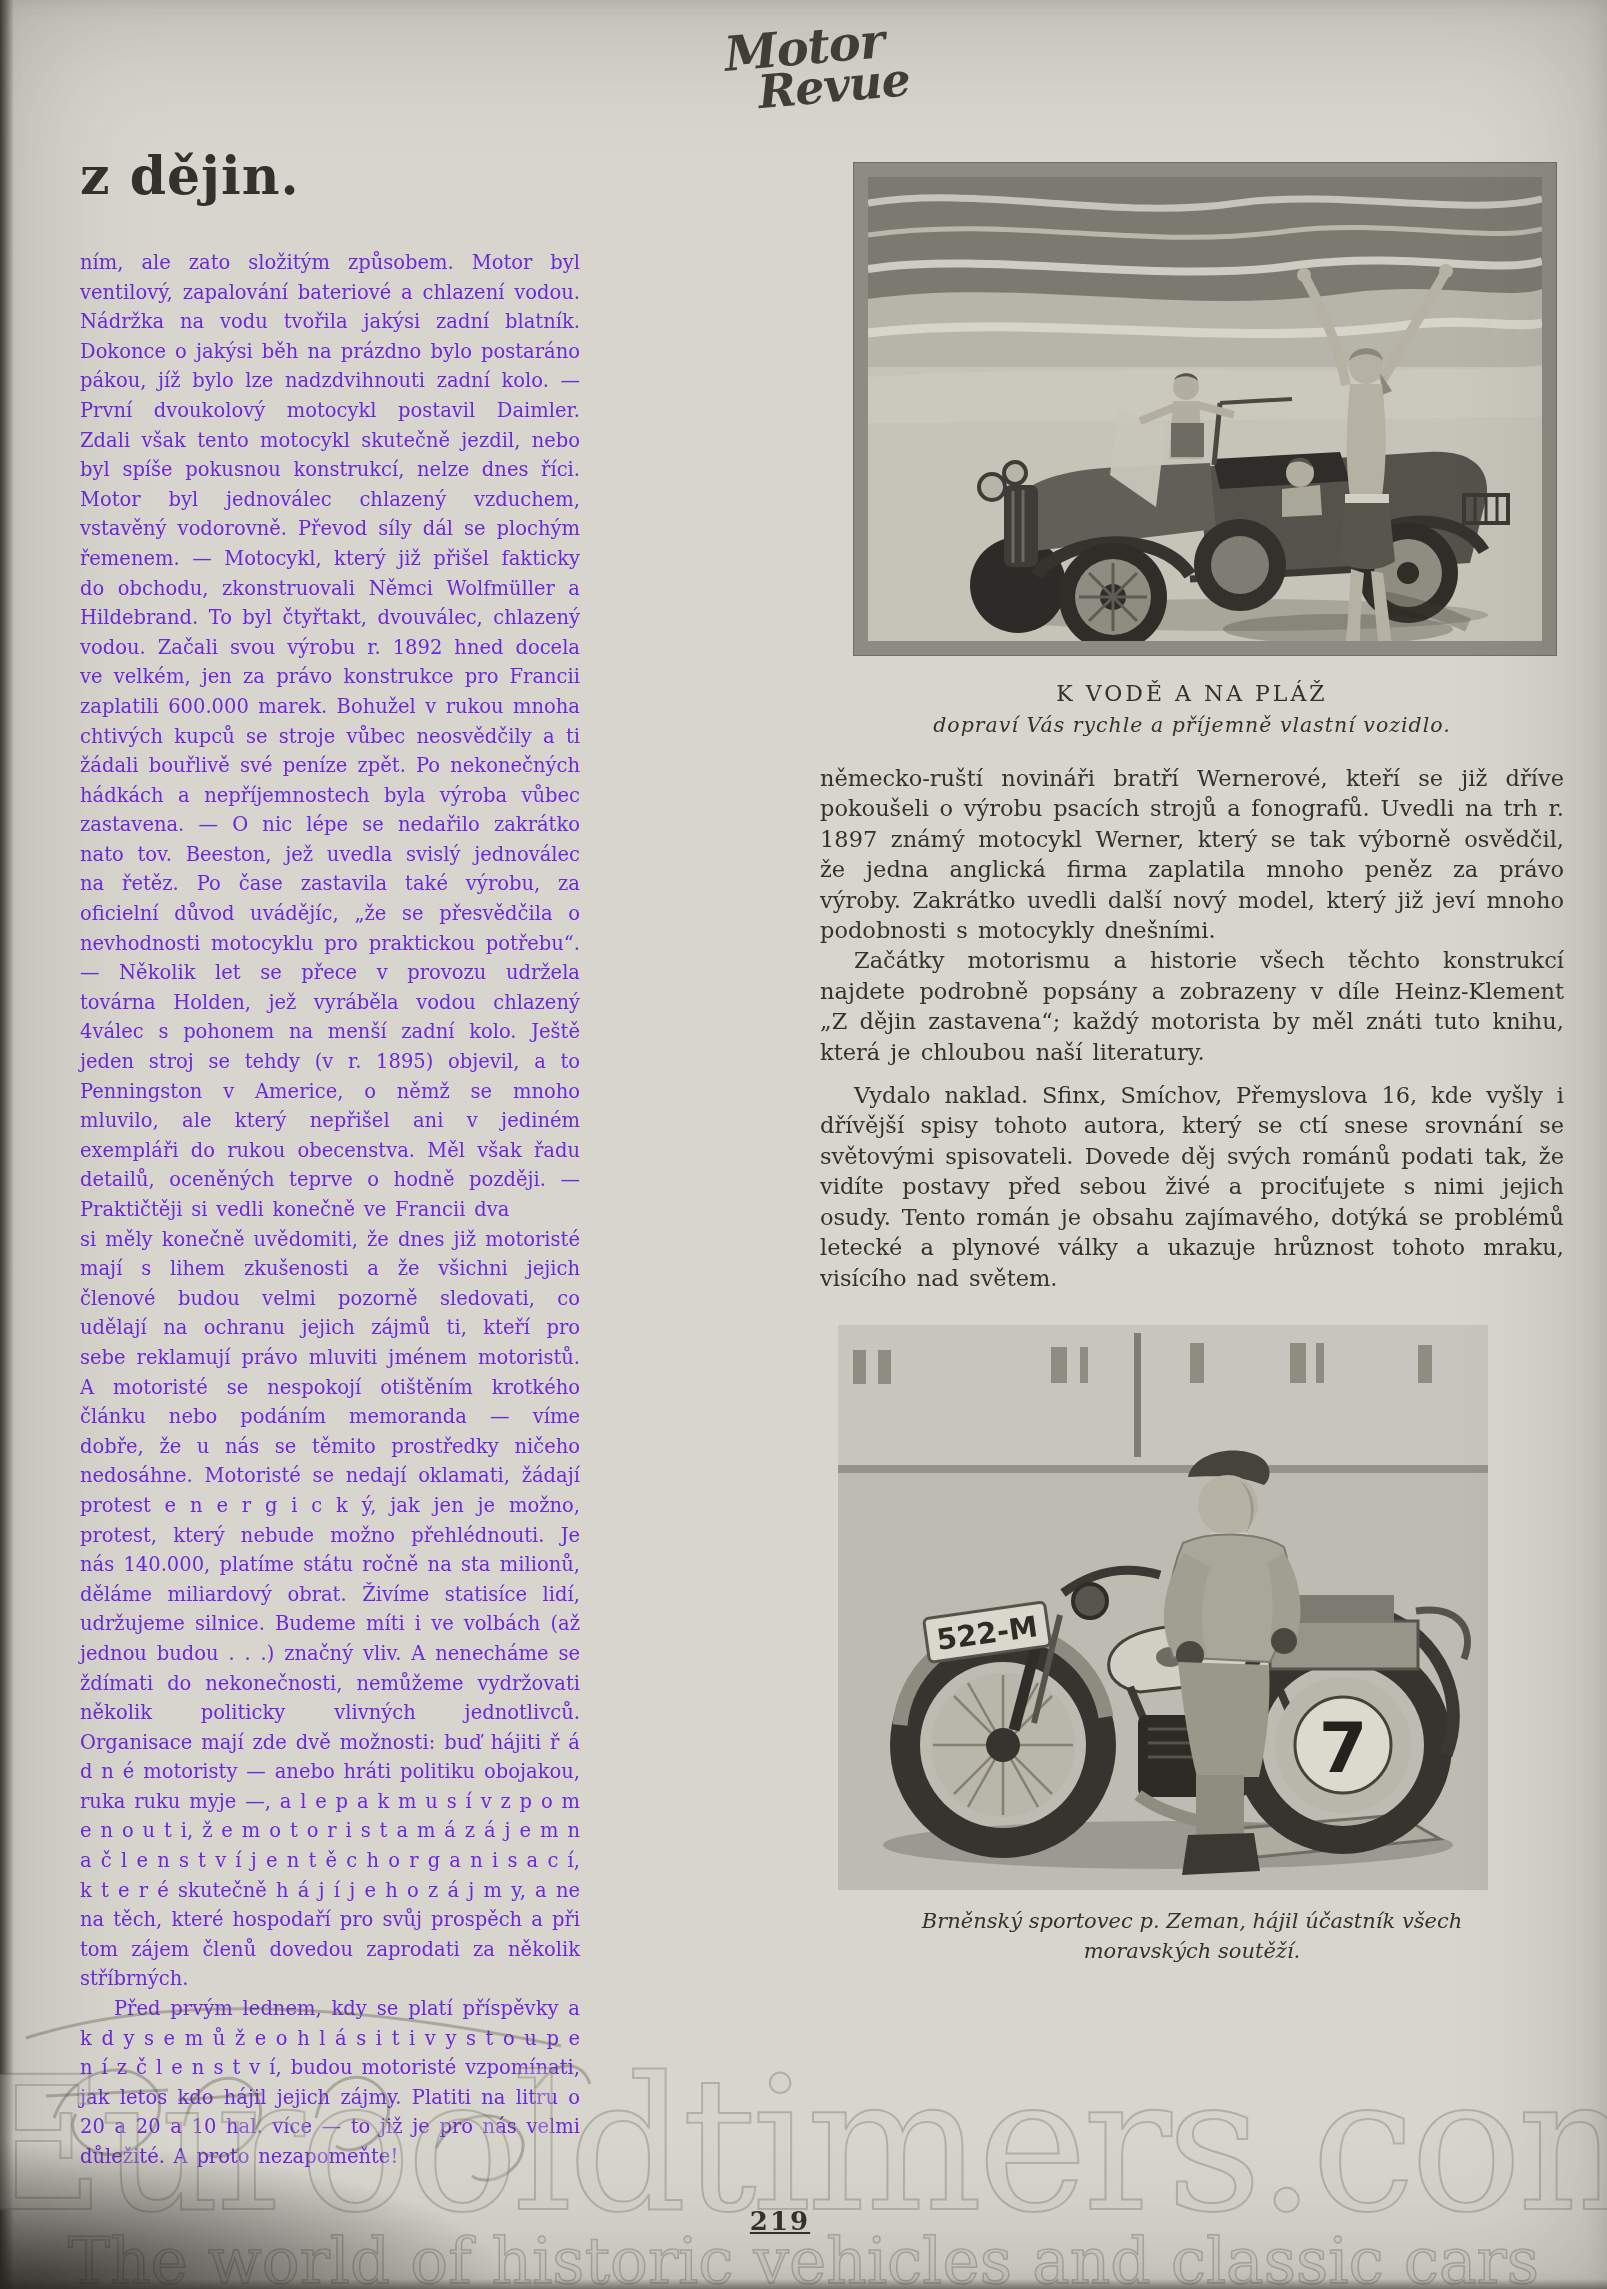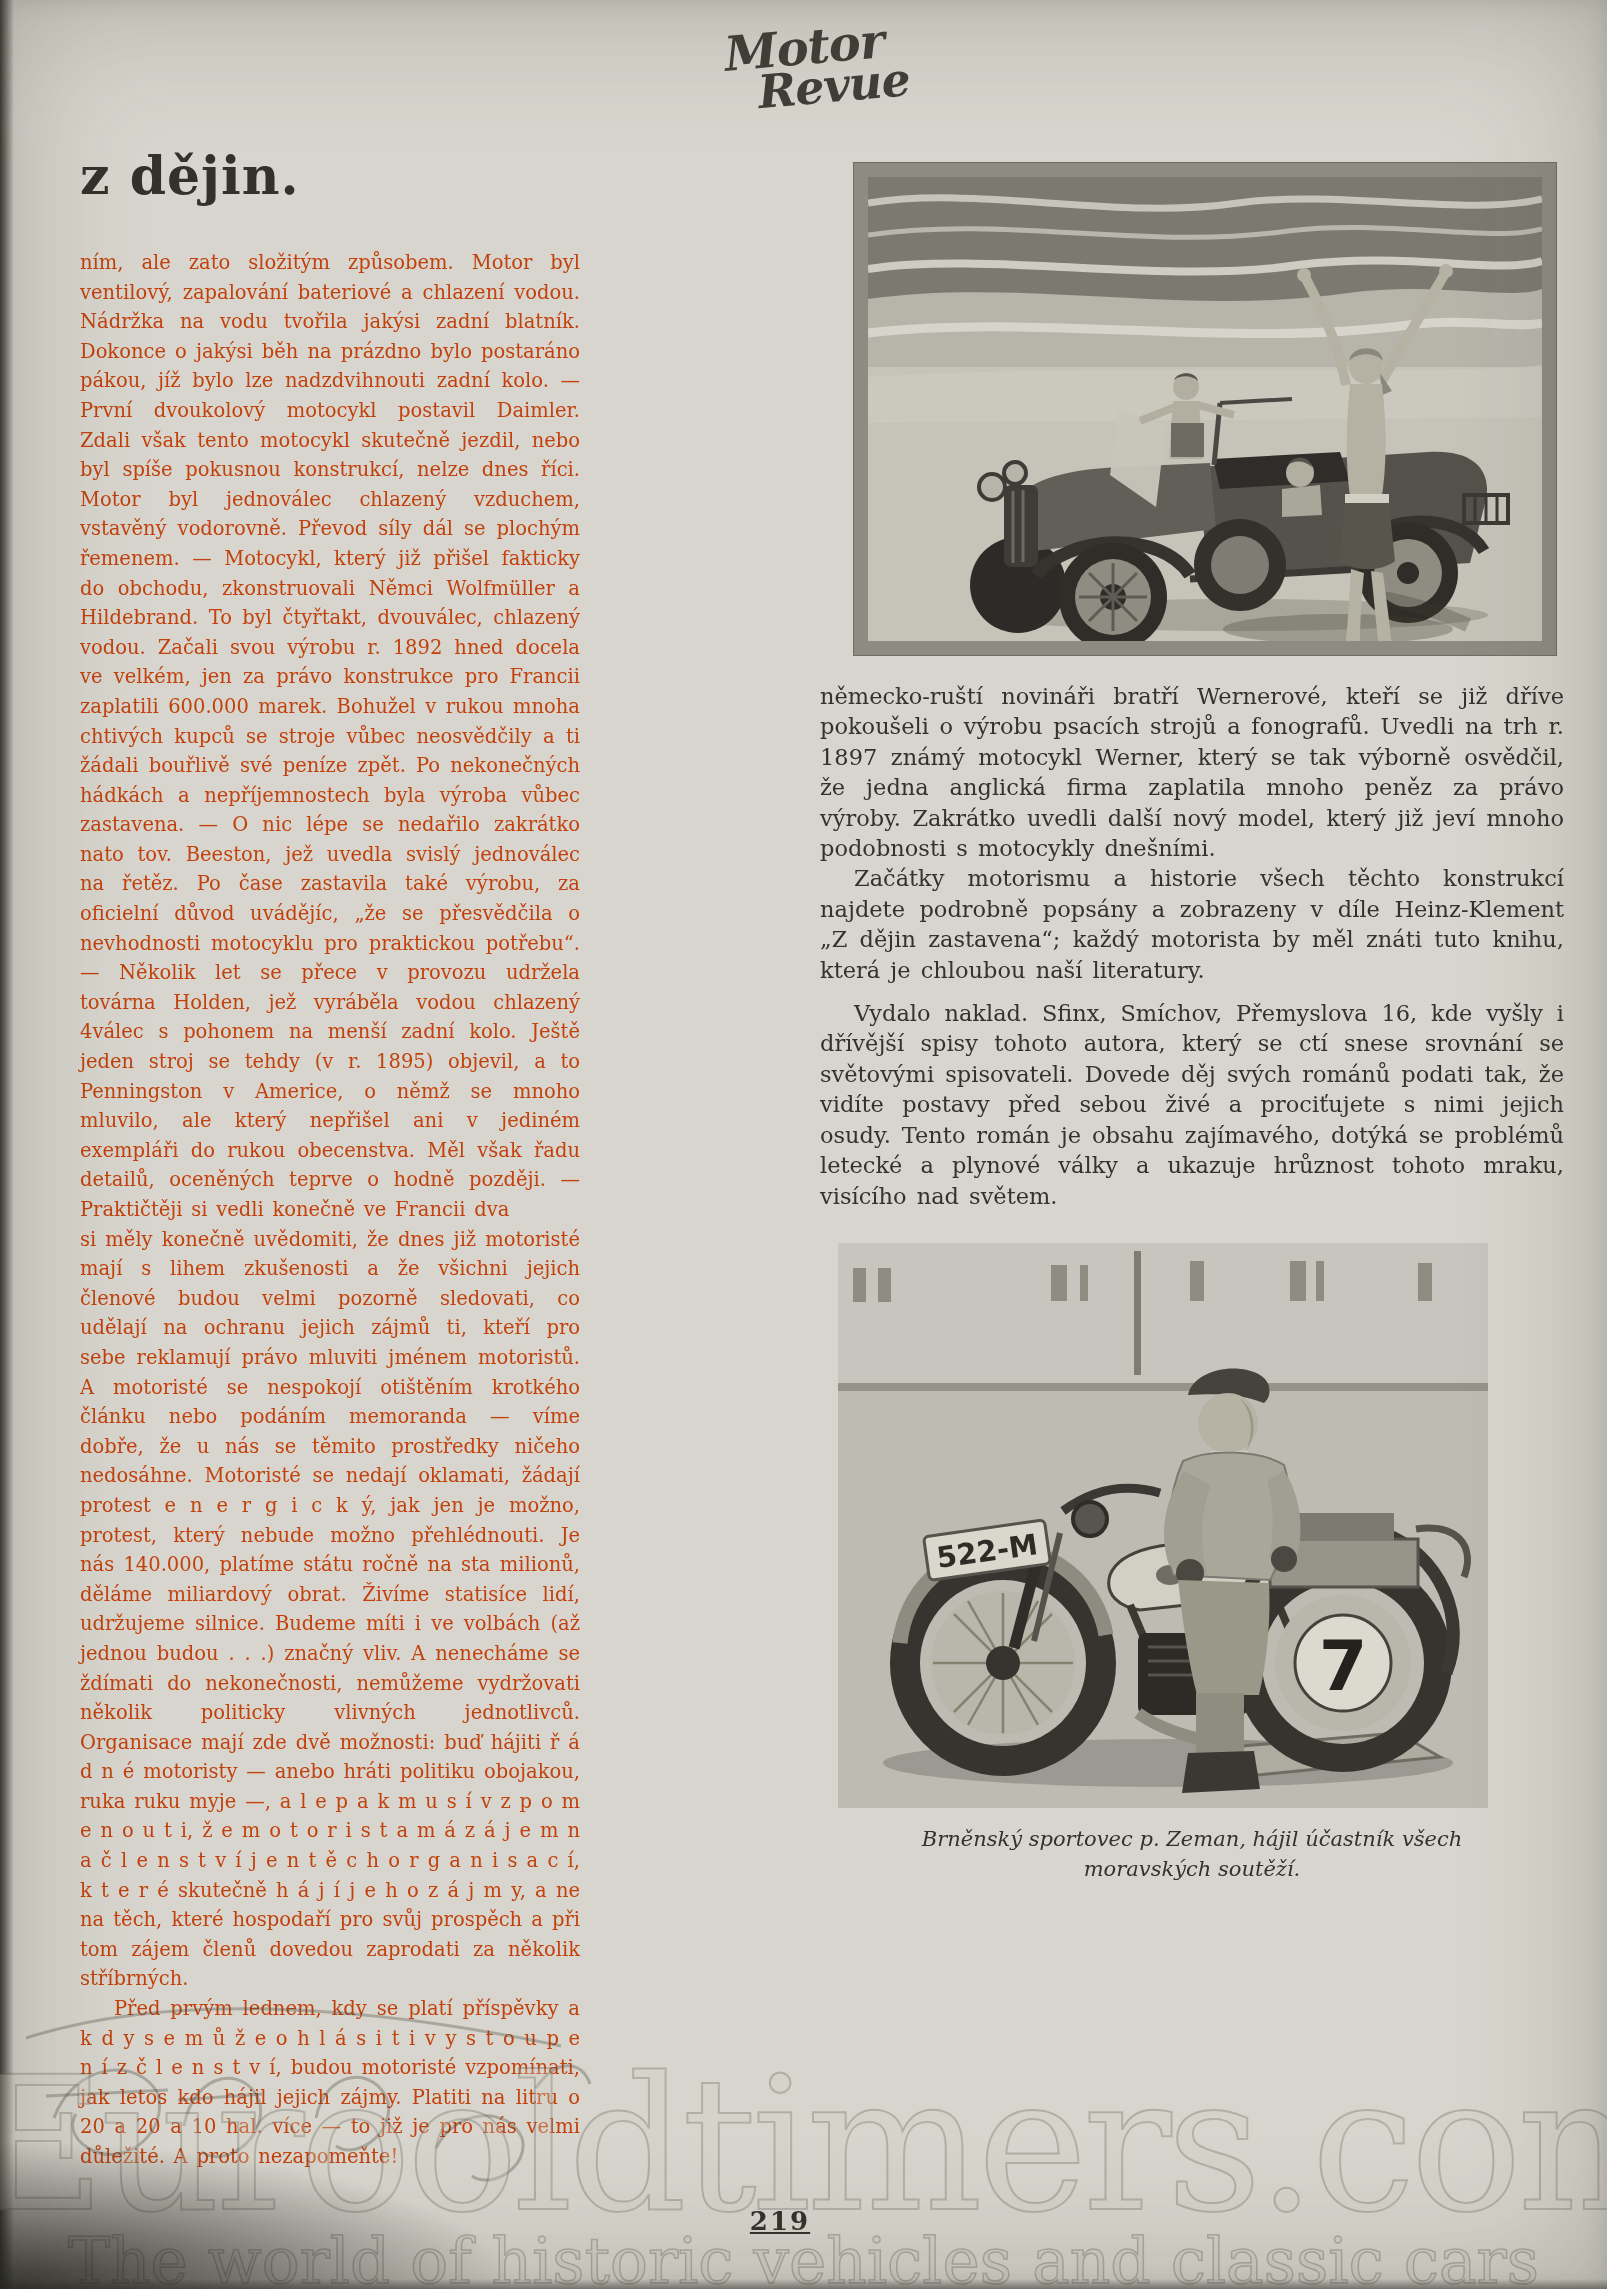--- a/index.html
+++ b/index.html
@@ -30,21 +30,21 @@
   .logo .l1 { font-size:48px; font-weight:bold; font-style:italic; line-height:1; letter-spacing:-1px; }
   .logo .l2 { font-size:46px; font-weight:bold; font-style:italic; line-height:1; margin:-6px 0 0 30px; letter-spacing:-1px; }
 
   
   .col-left  { position:absolute; left:80px;  top:150px; width:500px; }
   .col-right { position:absolute; left:820px; top:163px; width:744px; }
 
   .h-zdejin { font-size:52px; font-weight:bold; margin:0 0 46px 0; line-height:1; letter-spacing:1px; color:#33312c; }
   .h-lihu   { font-size:49px; font-weight:bold; margin:42px 0 30px 0; line-height:1.05; letter-spacing:0.5px; color:#33312c; }
 
-  .body-text { font-size:19.5px; line-height:29.6px; text-align:justify; word-spacing:2.5px; color:#c2410c; }
+  .body-text { font-size:19.5px; line-height:29.6px; text-align:justify; word-spacing:2.5px; color:#6d28d9; }
   .body-text p { margin:0; }
   .indent { text-indent:34px; }
 
   .a2wrap { position:relative; }
 
   
   .illu-frame {
     width:674px; height:464px; margin-left:34px;
     border:14px solid #8d8c83; box-shadow:0 0 0 1px #6f6e66;
     background:#c6c4b9;
@@ -195,20 +195,24 @@
           <rect x="477" y="317" width="44" height="9" fill="#d2d0c5"></rect>
           <path d="M477,326 L521,326 L527,384 C513,395 487,395 471,384 Z" fill="#57554c"></path>
           <path d="M483,392 C481,430 479,458 477,470 L492,470 C492,442 494,414 496,396 Z" fill="#b5b2a4"></path>
           <path d="M503,394 C507,432 509,456 511,470 L524,470 C521,440 517,412 515,396 Z" fill="#b5b2a4"></path>
           <rect x="472" y="468" width="24" height="7" fill="#55534b"></rect>
           <rect x="506" y="468" width="24" height="7" fill="#55534b"></rect>
         </g>
       </svg>
     </div>
 
+    <div class="cap1">
+      <div class="cap1-title">K VODĚ A NA PLÁŽ</div>
+      <div class="cap1-sub">dopraví Vás rychle a příjemně vlastní vozidlo.</div>
+    </div>
 
     <div class="rc-text">
       <p>německo-ruští novináři bratří Wernerové, kteří se již dříve pokoušeli o výrobu psacích strojů a fonografů. Uvedli na trh r. 1897 známý motocykl Werner, který se tak výborně osvědčil, že jedna anglická firma zaplatila mnoho peněz za právo výroby. Zakrátko uvedli další nový model, který již jeví mnoho podobnosti s motocykly dnešními.</p>
       <p class="indent">Začátky motorismu a historie všech těchto konstrukcí najdete podrobně popsány a zobrazeny v díle Heinz-Klement „Z dějin zastavena“; každý motorista by měl znáti tuto knihu, která je chloubou naší literatury.</p>
     </div>
 
     <div class="rc-text book-body">
       <p class="indent">Vydalo naklad. Sfinx, Smíchov, Přemyslova 16, kde vyšly i dřívější spisy tohoto autora, který se ctí snese srovnání se světovými spisovateli. Dovede děj svých románů podati tak, že vidíte postavy před sebou živé a prociťujete s nimi jejich osudy. Tento román je obsahu zajímavého, dotýká se problémů letecké a plynové války a ukazuje hrůznost tohoto mraku, visícího nad světem.</p>
     </div>
 

